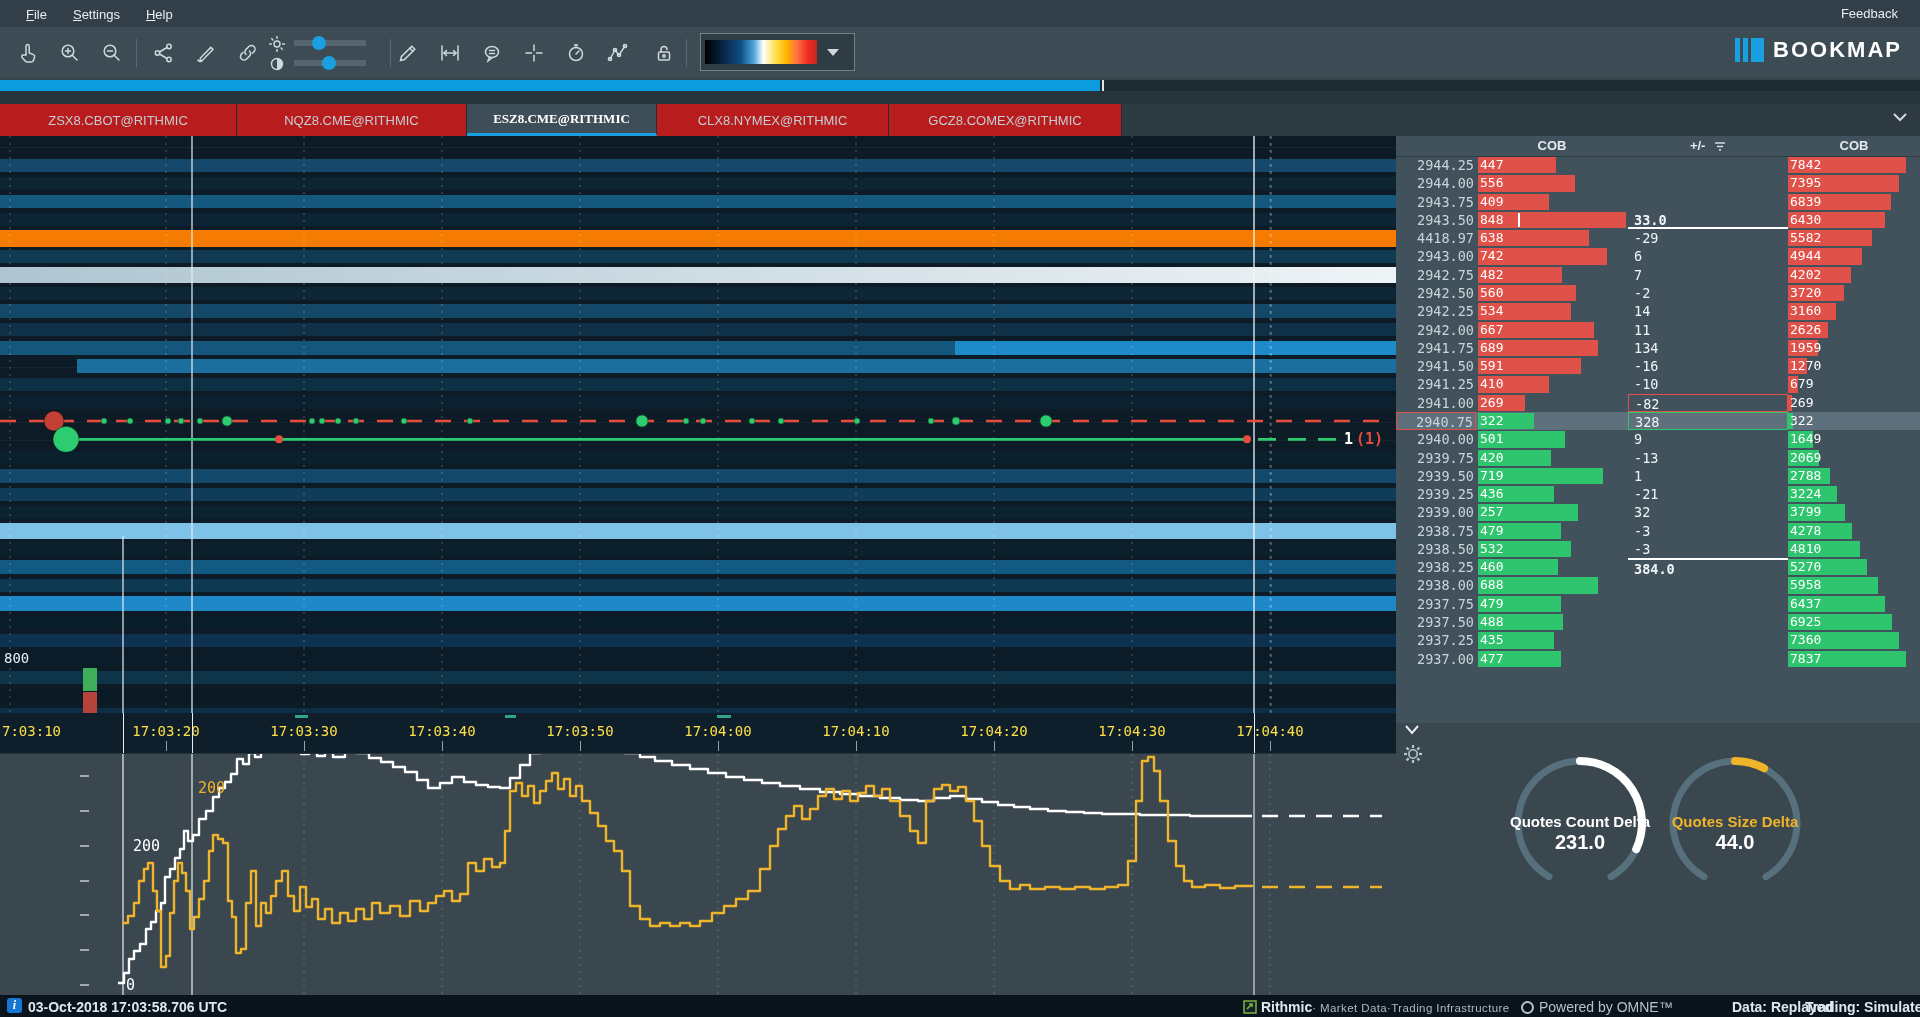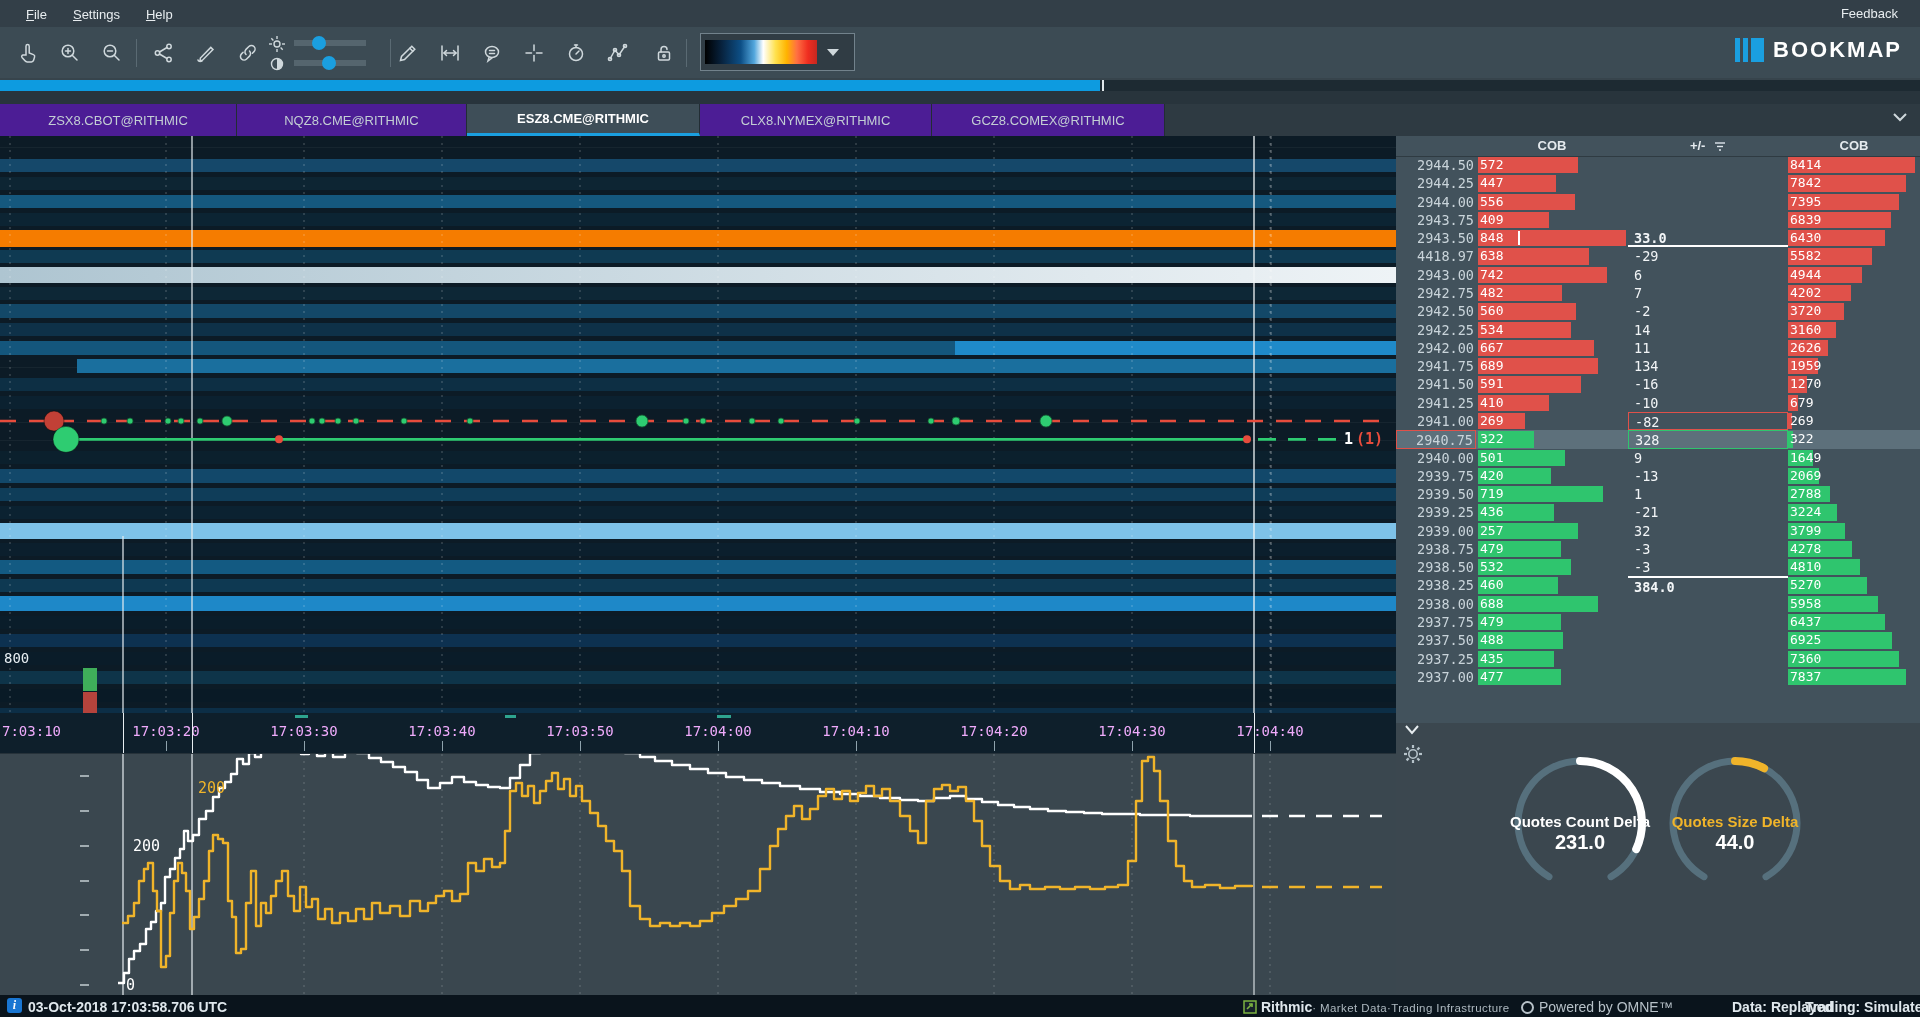--- a/index.html
+++ b/index.html
@@ -24,32 +24,32 @@
   .slider-knob{position:absolute;width:14px;height:14px;border-radius:50%;background:#1a9fe0;top:-4px;}
   #bookmap-logo{right:18px;top:10px;display:flex;align-items:center;position:absolute;}
   .bm-bar{background:#1a9fe0;margin-right:3px;}
   #bookmap-text{color:#fff;font-size:22px;font-weight:bold;letter-spacing:2px;margin-left:6px;}
   
   #progress{left:0;top:80px;width:1920px;height:11px;background:#1d2a32;}
   #progress-fill{height:11px;background:#0d9be0;}
   #progress-marker{position:absolute;top:0;width:2px;height:11px;background:#e0e6ea;}
   #strip{left:0;top:91px;width:1920px;height:13px;background:#28343c;}
   #tab-bar{left:0;top:104px;width:1920px;height:32px;background:#2e3a42;display:flex;}
-  .tab{height:32px;display:flex;align-items:center;justify-content:center;font-size:13px;color:#c3ced4;background:#4c1d95;border-right:1px solid #222d34;box-sizing:border-box;}
+  .tab{height:32px;display:flex;align-items:center;justify-content:center;font-size:13px;color:#c3ced4;background:#b91c1c;border-right:1px solid #222d34;box-sizing:border-box;}
   .tab.active{background:#3e4e58;color:#fff;font-weight:bold;border-bottom:3px solid #1a9fe0;}
   #tab-chevron{position:absolute;right:12px;top:112px;}
   
   #heatmap{left:0;top:136px;width:1396px;height:577px;background:#0c1b26;overflow:hidden;}
   #heatmap-rows{position:absolute;left:0;top:-7px;width:1396px;height:590px;
      background:repeating-linear-gradient(180deg,rgba(255,255,255,0.045) 0 1px,transparent 1px 18.29px);}
   .band{position:absolute;}
   #hm-price-label{position:absolute;color:#e8eef2;font-family:"DejaVu Sans Mono",monospace;font-size:14px;}
   
   #time-axis{left:0;top:713px;width:1396px;height:40px;background:#0e1f2b;}
-  .ta-label{position:absolute;top:10px;color:#f0abfc;font-family:"DejaVu Sans Mono",monospace;font-size:14px;transform:translateX(-50%);white-space:nowrap;}
+  .ta-label{position:absolute;top:10px;color:#fde047;font-family:"DejaVu Sans Mono",monospace;font-size:14px;transform:translateX(-50%);white-space:nowrap;}
   .ta-label.left{transform:none;}
   .ta-tick{position:absolute;top:28px;width:1px;height:10px;background:#8fa3ad;}
   .footprint{position:absolute;top:2px;height:3px;background:#2ea48f;}
   
   #ladder{left:1396px;top:136px;width:524px;height:587px;background:#42525c;}
   #ladder-header{position:absolute;left:0;top:0;width:524px;height:20px;border-bottom:1px solid #2f3b42;}
   .lh{position:absolute;top:2px;color:#e4eaee;font-size:13px;font-weight:bold;text-align:center;}
   #ladder-rows{position:absolute;left:0;top:20px;width:524px;}
   .lrow{position:relative;width:524px;height:18.29px;box-sizing:border-box;}
   .lrow.hl{background:#5d707b;}
@@ -214,21 +214,21 @@
 
   <div id="progress" class="abs">
     <div id="progress-fill" style="width: 1100.16px;"></div>
     <div id="progress-marker" style="left: 1102.16px;"></div>
   </div>
   <div id="strip" class="abs"></div>
 
   <div id="tab-bar" class="abs">
       <div class="tab" style="width: 237px;">ZSX8.CBOT@RITHMIC</div>
       <div class="tab" style="width: 230px;">NQZ8.CME@RITHMIC</div>
-      <div class="tab active" style="width: 233px;">ESZ8.CME@RITHMIC</div>
+      <div class="tab active" style="width: 190px; font-family: Liberation Serif, serif;">ESZ8.CME@RITHMIC</div>
       <div class="tab" style="width: 232px;">CLX8.NYMEX@RITHMIC</div>
       <div class="tab" style="width: 233px;">GCZ8.COMEX@RITHMIC</div>
     </div>
   <svg id="tab-chevron" class="abs" width="16" height="10" viewBox="0 0 16 10">
     <polyline points="2,2 8,8 14,2" fill="none" stroke="#cfd8dc" stroke-width="2"></polyline>
   </svg>
 
   <div id="heatmap" class="abs">
     <div id="heatmap-rows"></div>
     <div id="heatmap-bands">
@@ -349,28 +349,20 @@
         <svg style="display:inline-block;vertical-align:middle;margin-left:5px" width="12" height="11" viewBox="0 0 12 11">
             <line x1="1" y1="2" x2="11" y2="2" stroke="#dfe7ec" stroke-width="1.4"></line>
             <line x1="3" y1="5.5" x2="9" y2="5.5" stroke="#dfe7ec" stroke-width="1.4"></line>
             <line x1="5" y1="9" x2="7" y2="9" stroke="#dfe7ec" stroke-width="1.4"></line>
           </svg>
       </div>
       <div class="lh" style="left:392px;width:132px">COB</div>
     </div>
     <div id="ladder-rows">
         <div class="lrow">
-          <div class="lprice">2944.50</div>
-          <div class="lbar1" style="width: 99.5953px; background: rgb(224, 81, 74);"></div>
-          <div class="lval1">572</div>
-          <div class="ldelta "></div>
-          <div class="lbar2" style="width: 126.705px; background: rgb(224, 81, 74);"></div>
-          <div class="lval2">8414</div>
-        </div>
-        <div class="lrow">
           <div class="lprice">2944.25</div>
           <div class="lbar1" style="width: 77.8306px; background: rgb(224, 81, 74);"></div>
           <div class="lval1">447</div>
           <div class="ldelta "></div>
           <div class="lbar2" style="width: 118.091px; background: rgb(224, 81, 74);"></div>
           <div class="lval2">7842</div>
         </div>
         <div class="lrow">
           <div class="lprice">2944.00</div>
           <div class="lbar1" style="width: 96.8094px; background: rgb(224, 81, 74);"></div>

